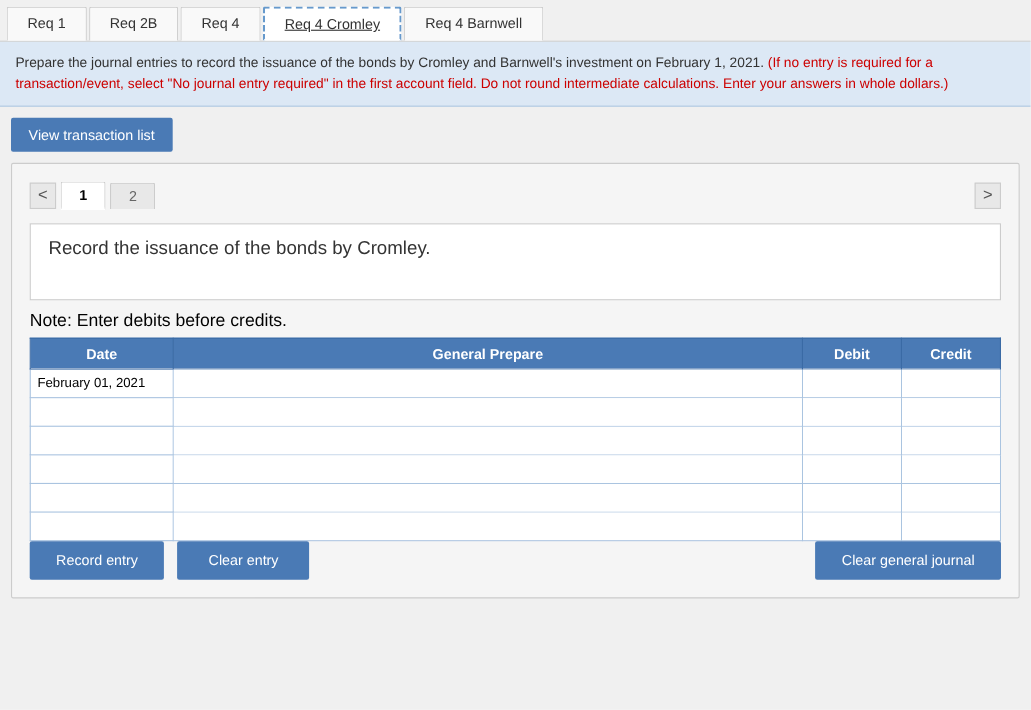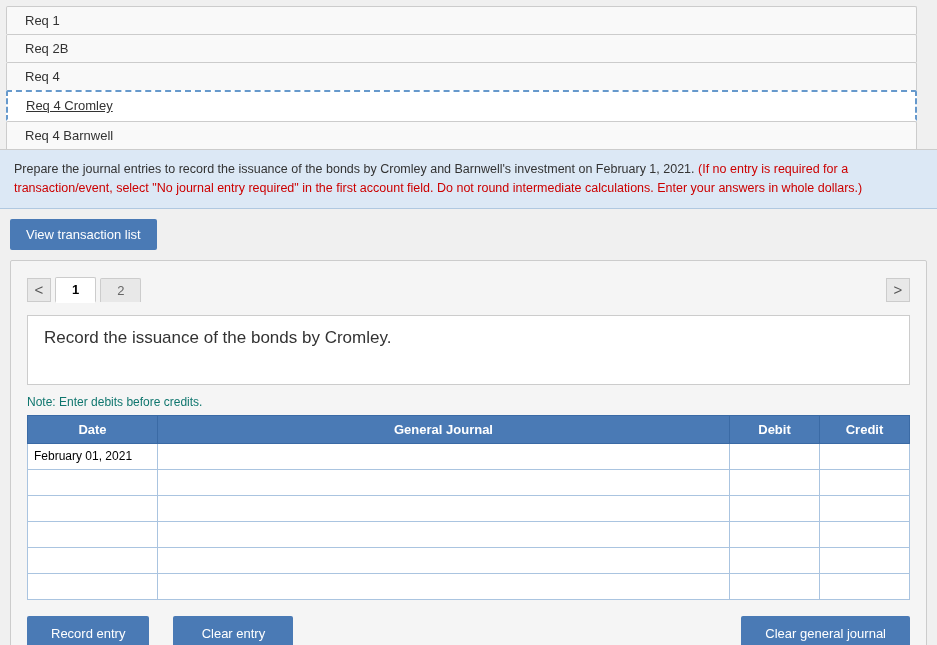--- a/index.html
+++ b/index.html
@@ -10,21 +10,20 @@
       width: 937px;
       min-height: 645px;
     }
 
     
     .tabs-bar {
       display: flex;
       background: #f0f0f0;
       border-bottom: 1px solid #ccc;
       padding: 6px 18px 0 6px;
-      flex-direction: column;
     }
     .tab {
       padding: 6px 18px;
       border: 1px solid #ccc;
       border-bottom: none;
       background: #f9f9f9;
       cursor: pointer;
       margin-right: 2px;
       font-size: 13px;
       color: #333;
@@ -128,30 +127,29 @@
       background: #fff;
       padding: 12px 16px;
       margin-bottom: 10px;
       min-height: 70px;
       font-size: 17px;
       color: #333;
     }
 
     
     .note-text {
-      color: #0f766e;
-      font-size: 12px;
+      color: #000000;
+      font-size: 16px;
       margin-bottom: 6px;
     }
 
     
     .journal-table {
       width: 100%;
       border-collapse: collapse;
-      margin-bottom: 16px;
     }
     .journal-table th {
       background: #4a7ab5;
       color: #fff;
       padding: 6px 10px;
       text-align: center;
       font-size: 13px;
       border: 1px solid #3a6aa5;
     }
     .journal-table th.date-col { width: 130px; text-align: center; }
@@ -176,21 +174,21 @@
     .journal-table td.date-cell {
       padding: 2px 6px;
       font-size: 12px;
       vertical-align: middle;
       background: #fff;
     }
 
     
     .bottom-buttons {
       display: flex;
-      gap: 24px;
+      gap: 12px;
       align-items: center;
     }
     .btn-gray {
       background: #4a7ab5;
       color: #fff;
       border: none;
       padding: 10px 24px;
       font-size: 13px;
       cursor: pointer;
       border-radius: 2px;
@@ -238,21 +236,21 @@
   <div class="instruction-box">
     <span>Record the issuance of the bonds by Cromley.</span>
   </div>
 
   <div class="note-text">Note: Enter debits before credits.</div>
 
   <table class="journal-table">
     <thead>
       <tr>
         <th class="date-col">Date</th>
-        <th class="journal-col">General Journal</th>
+        <th class="journal-col">General Prepare</th>
         <th class="debit-col">Debit</th>
         <th class="credit-col">Credit</th>
       </tr>
     </thead>
     <tbody id="journal-tbody">
     <tr style="background: rgb(255, 255, 255);">
           <td class="date-cell">February 01, 2021</td>
           <td><input type="text" style=""></td>
           <td><input type="text" style=""></td>
           <td><input type="text" style=""></td>

